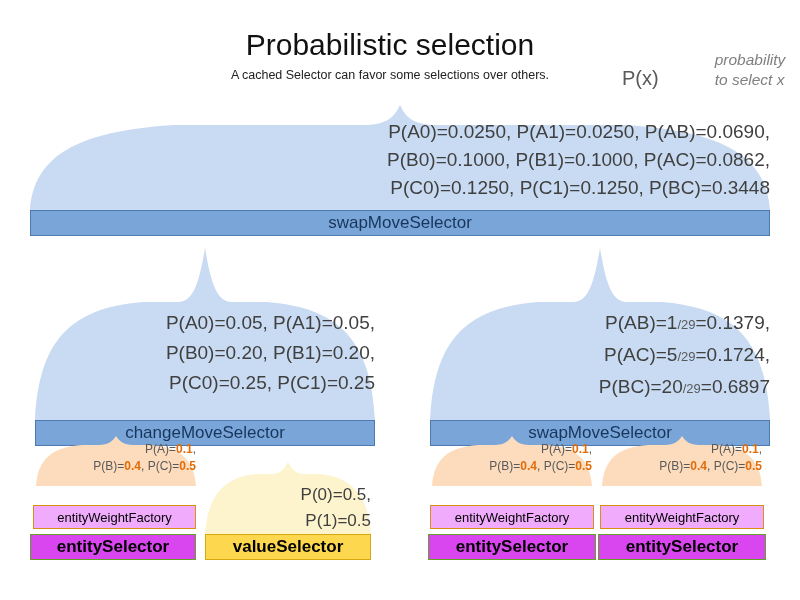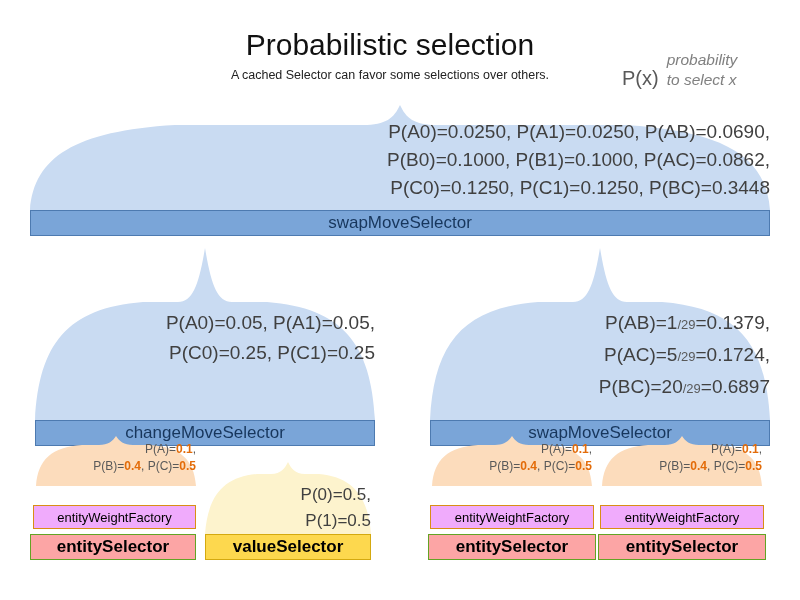--- a/index.html
+++ b/index.html
@@ -3,21 +3,21 @@
 <meta charset="utf-8">
 <style>
   html,body{margin:0;padding:0;background:#fff;font-family:"Liberation Sans",sans-serif;}
   .canvas{position:relative;width:800px;height:600px;background:#ffffff;overflow:hidden;}
 
   .title{position:absolute;top:28px;left:0;width:780px;text-align:center;font-size:30px;color:#111;}
   .subtitle{position:absolute;top:68px;left:0;width:780px;text-align:center;font-size:12.5px;color:#222;}
 
   .legend{position:absolute;left:622px;top:50px;display:flex;gap:8px;align-items:flex-end;}
   .legend-symbol{font-size:20px;color:#595959;padding-top:9px;}
-  .legend-desc{font-style:italic;font-size:15.5px;color:#808080;line-height:1.3;}
+  .legend-desc{font-style:italic;font-size:15.5px;color:#808080;line-height:1.3;margin-left:48px;}
 
   .dome{position:absolute;}
   .dome svg{position:absolute;left:0;top:0;display:block;}
   .dome-text{position:relative;text-align:right;color:#404040;}
 
   .dome-union{left:30px;top:105px;width:740px;height:105px;}
   .dome-union .dome-text{padding-top:13px;font-size:19px;line-height:28px;}
 
   .dome-med{width:340px;height:172px;top:248px;}
   .dome-change{left:35px;}
@@ -34,21 +34,21 @@
   .dome-weight{width:160px;height:50px;top:436px;}
   .dome-weight .dome-text{padding-top:5px;font-size:12px;line-height:17px;color:#595959;}
   .wd-1{left:36px;} .wd-3{left:432px;} .wd-4{left:602px;}
   .ov{color:#e36c09;font-weight:bold;}
 
   .bar-weight{background:#f0abfc;border:1.5px solid #d98e15;color:#000;font-size:13px;height:24px;top:505px;}
   #weight-bar-1{left:33px;width:163px;}
   #weight-bar-3{left:430px;width:164px;}
   #weight-bar-4{left:600px;width:164px;}
 
-  .bar-green{background:#fca5a5;border:1.5px solid #63a324;color:#000;font-size:17px;font-weight:bold;height:26px;top:534px;}
+  .bar-green{background:#d946ef;border:1.5px solid #63a324;color:#000;font-size:17px;font-weight:bold;height:26px;top:534px;}
   #entity-bar-1{left:30px;width:166px;}
   #entity-bar-3{left:428px;width:168px;}
   #entity-bar-4{left:598px;width:168px;}
 
   .dome-value{left:205px;top:462px;width:166px;height:72px;}
   .dome-value .dome-text{padding-top:20px;font-size:17px;line-height:26px;color:#404040;}
 
   .bar-yellow{background:#fdd84e;border:1.5px solid #d4a90f;color:#000;font-size:17px;font-weight:bold;height:26px;top:534px;left:205px;width:166px;}
 </style>
 </head>
@@ -80,20 +80,21 @@
   <div id="union-bar" class="bar bar-blue">
     <span>swapMoveSelector</span>
   </div>
 
   <div class="dome dome-med dome-change">
     <svg width="340" height="172" viewBox="0 0 340 172" preserveAspectRatio="none">
       <path d="M0,172 C4,96 32,60 108,54 L143,54 C158,54 164,36 170,0 C176,36 182,54 197,54 L232,54 C308,60 336,96 340,172 Z" fill="#c9dbf2"></path>
     </svg>
     <div class="dome-text">
       <div>P(A0)=0.05, P(A1)=0.05,</div>
+      <div>P(B0)=0.20, P(B1)=0.20,</div>
       <div>P(C0)=0.25, P(C1)=0.25</div>
     </div>
   </div>
   <div id="change-bar" class="bar bar-blue">
     <span>changeMoveSelector</span>
   </div>
 
   <div class="dome dome-med dome-swap">
     <svg width="340" height="172" viewBox="0 0 340 172" preserveAspectRatio="none">
       <path d="M0,172 C4,96 32,60 108,54 L143,54 C158,54 164,36 170,0 C176,36 182,54 197,54 L232,54 C308,60 336,96 340,172 Z" fill="#c9dbf2"></path>

